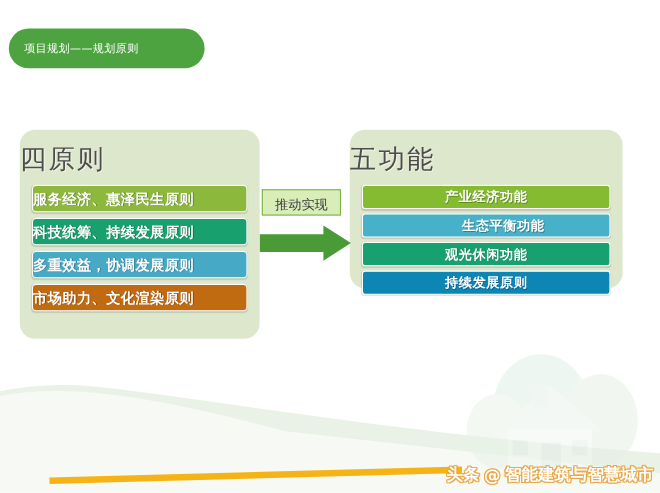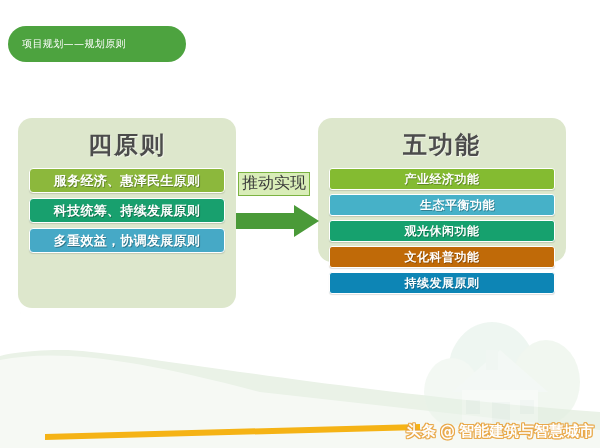--- a/index.html
+++ b/index.html
@@ -60,45 +60,44 @@
     height: 190px;
   }
   #panel-functions {
     left: 318px;
     top: 118px;
     width: 248px;
     height: 144px;
   }
 
   .panel-heading {
-    text-align: center;
+    text-align: left;
     color: #4c4c4c;
     font-size: 24px;
-    font-weight: bold;
+    font-weight: normal;
     letter-spacing: 2px;
     padding-top: 11px;
     padding-bottom: 7px;
     text-shadow: 1px 1px 0 rgba(255,255,255,0.55);
   }
 
   .bar-list {
     padding: 0 11px;
     display: flex;
     flex-direction: column;
   }
 
   
   .pbar {
     height: 25px;
     margin-bottom: 5px;
     border-radius: 4px;
     border: 1.5px solid #ffffff;
     display: flex;
     align-items: center;
-    justify-content: center;
     color: #ffffff;
     font-size: 13px;
     font-weight: bold;
     white-space: nowrap;
     letter-spacing: 0.3px;
     text-shadow: 0.8px 0.8px 0 rgba(0,0,0,0.30);
     box-shadow: 0 1px 1px rgba(0,0,0,0.13);
   }
   .pbar:last-child { margin-bottom: 0; }
 
@@ -132,24 +131,24 @@
   }
   #arrow-label {
     position: absolute;
     left: 2px;
     top: 0;
     width: 72px;
     height: 24px;
     background: #d9edb8;
     border: 1.5px solid #7cb342;
     display: flex;
-    align-items: flex-start;
+    align-items: flex-end;
     justify-content: center;
     color: #3a3a3a;
-    font-size: 16px;
+    font-size: 12px;
     white-space: nowrap;
   }
   #arrow-shape {
     position: absolute;
     left: 0;
     top: 32px;
     width: 84px;
     height: 34px;
   }
 
@@ -212,20 +211,23 @@
   <div class="bar-list">
     <div class="pbar" style="background: rgb(140, 184, 60);">
       <span>服务经济、惠泽民生原则</span>
     </div>
     <div class="pbar" style="background: rgb(24, 160, 110);">
       <span>科技统筹、持续发展原则</span>
     </div>
     <div class="pbar" style="background: rgb(70, 169, 198);">
       <span>多重效益，协调发展原则</span>
     </div>
+    <div class="pbar" style="background: rgb(192, 106, 17);">
+      <span>市场助力、文化渲染原则</span>
+    </div>
   </div>
 </div>
 
 <div id="connector">
   <div id="arrow-label" style="background: rgb(217, 237, 184); border-color: rgb(124, 179, 66);">
     <span>推动实现</span>
   </div>
   <svg id="arrow-shape" viewBox="0 0 84 34" xmlns="http://www.w3.org/2000/svg">
     <path d="M 0,9 L 58,9 L 58,1 L 83,17 L 58,33 L 58,25 L 0,25 Z" fill="#4a9a38"></path>
   </svg>
@@ -236,23 +238,20 @@
   <div class="bar-list">
     <div class="fbar" style="background: rgb(132, 187, 49);">
       <span>产业经济功能</span>
     </div>
     <div class="fbar" style="background: rgb(70, 177, 200); padding-left: 31px;">
       <span>生态平衡功能</span>
     </div>
     <div class="fbar" style="background: rgb(22, 161, 110);">
       <span>观光休闲功能</span>
     </div>
-    <div class="fbar" style="background: rgb(192, 106, 8);">
-      <span>文化科普功能</span>
-    </div>
     <div class="fbar" style="background: rgb(13, 133, 181);">
       <span>持续发展原则</span>
     </div>
   </div>
 </div>
 
 <div id="watermark">
   <span>头条</span>
   <span class="wm-at">@</span>
   <span>智能建筑与智慧城市</span>

